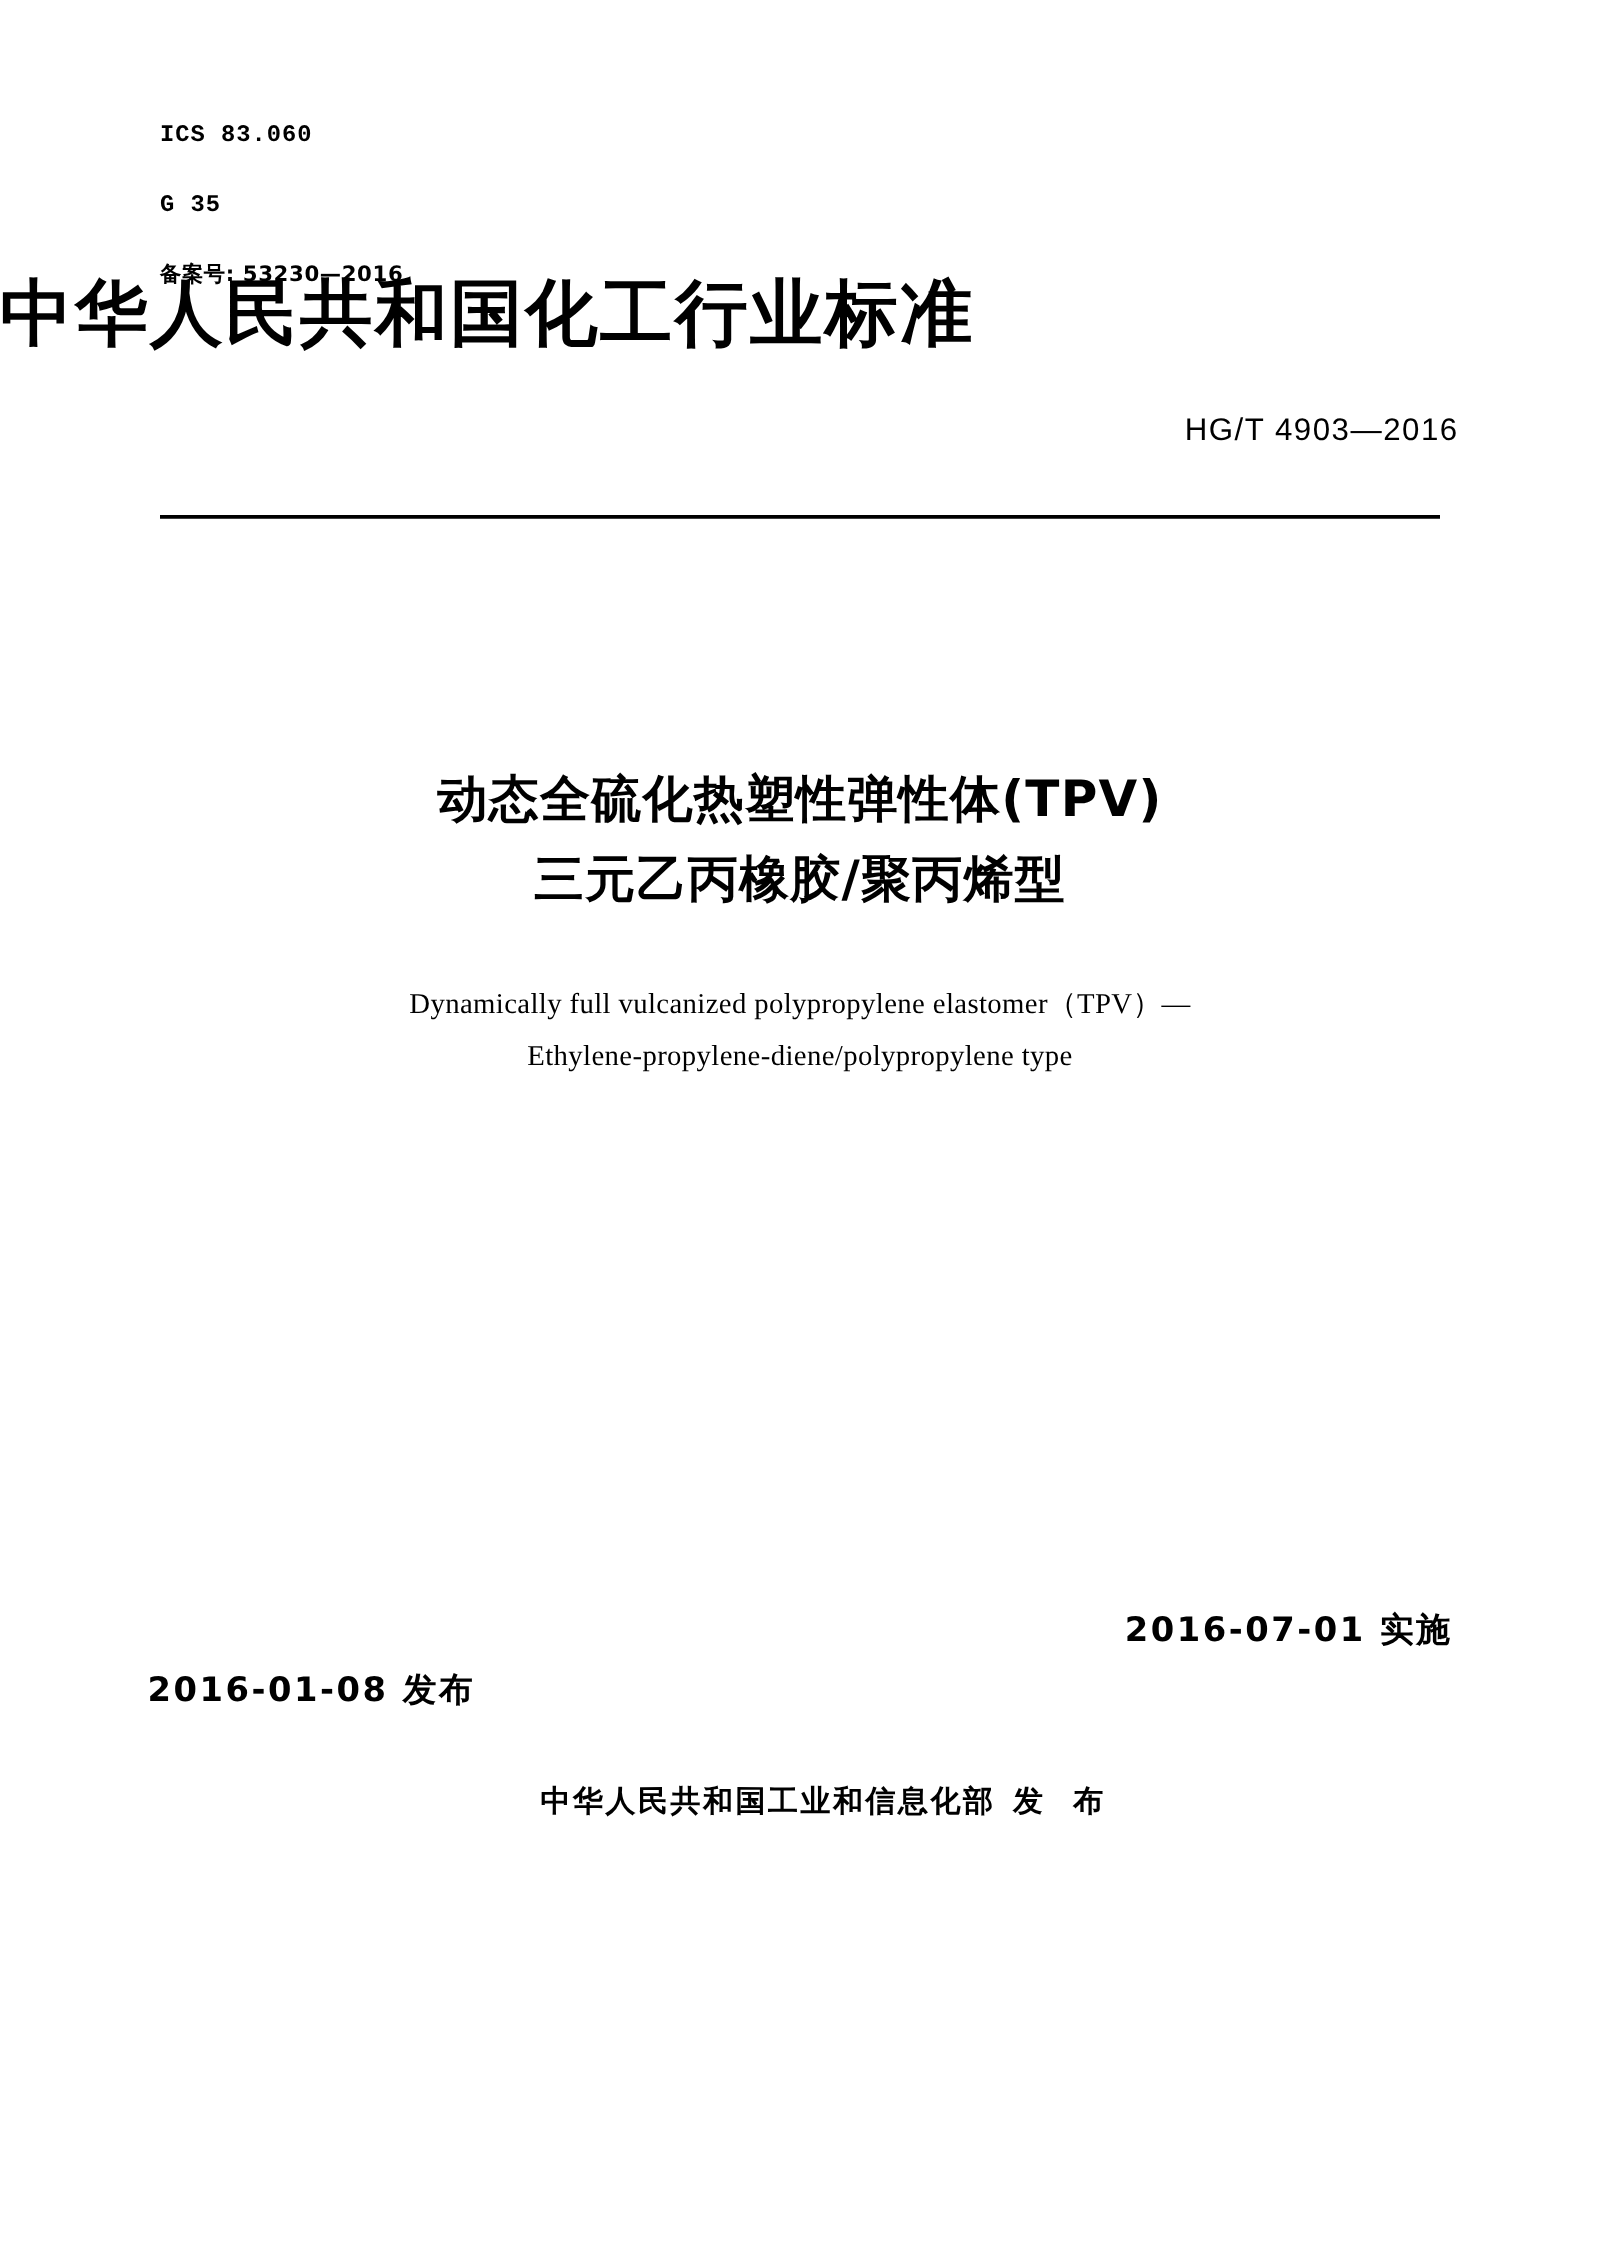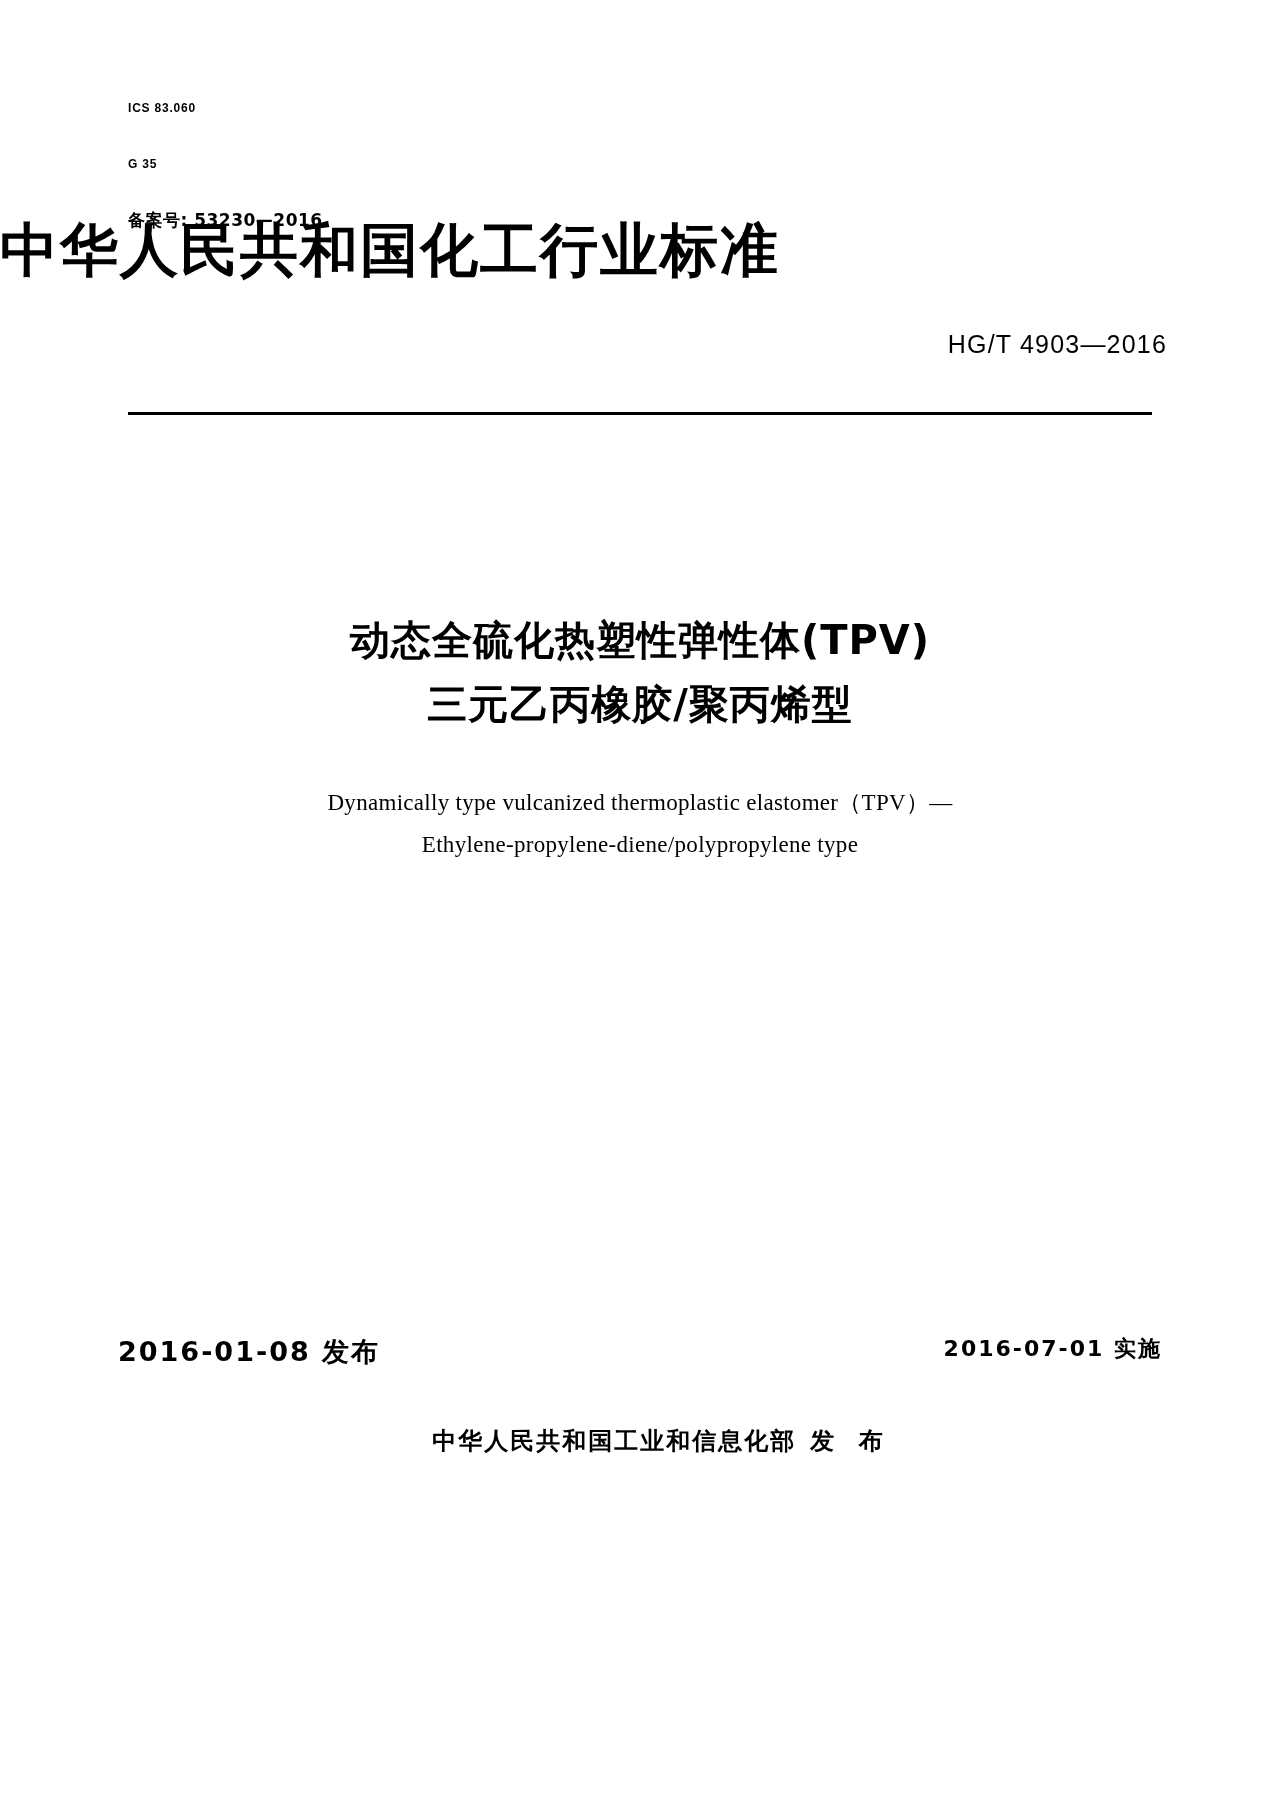--- a/index.html
+++ b/index.html
@@ -32,23 +32,23 @@
     top: 66px;
     font-family: "Liberation Sans", sans-serif;
     font-weight: bold;
     font-size: 19px;
     line-height: 28px;
     letter-spacing: 0.5px;
     white-space: pre-line;
   }
   .code-line {
     display: block;
-    font-family: Liberation Sans, sans-serif;
+    font-family: Liberation Mono, monospace;
     font-weight: bold;
-    font-size: 12px;
+    font-size: 19px;
     letter-spacing: 0.8px;
   }
   .code-line.cn {
     font-family: "DejaVu Sans", sans-serif;
     font-size: 17px;
     letter-spacing: 0.5px;
   }
 
   .hg-logo {
     position: absolute;
@@ -128,24 +128,24 @@
     left: 118px;
     top: 1334px;
     font-family: "DejaVu Sans", sans-serif;
     font-weight: bold;
     font-size: 27px;
     letter-spacing: 2px;
   }
   .date-effective {
     position: absolute;
     right: 118px;
-    top: 1334px;
+    top: 1286px;
     font-family: "DejaVu Sans", sans-serif;
     font-weight: bold;
-    font-size: 22px;
+    font-size: 27px;
     letter-spacing: 2px;
   }
 
   .publisher {
     position: absolute;
     left: 0;
     right: 0;
     top: 1425px;
     text-align: center;
     font-family: "DejaVu Sans", sans-serif;
@@ -176,21 +176,21 @@
   <div class="standard-number">HG/T 4903—2016</div>
 
   <div class="rule"></div>
 
   <div class="title-cn">
     <span>动态全硫化热塑性弹性体(TPV)</span>
     <span>三元乙丙橡胶/聚丙烯型</span>
   </div>
 
   <div class="title-en">
-    <span>Dynamically type vulcanized thermoplastic elastomer（TPV）—</span>
+    <span>Dynamically full vulcanized polypropylene elastomer（TPV）—</span>
     <span>Ethylene-propylene-diene/polypropylene type</span>
   </div>
 
   <div class="date-issue">2016-01-08 发布</div>
   <div class="date-effective">2016-07-01 实施</div>
 
   <div class="publisher">
     <span>中华人民共和国工业和信息化部</span><span class="pub-suffix">发 布</span>
   </div>
 

